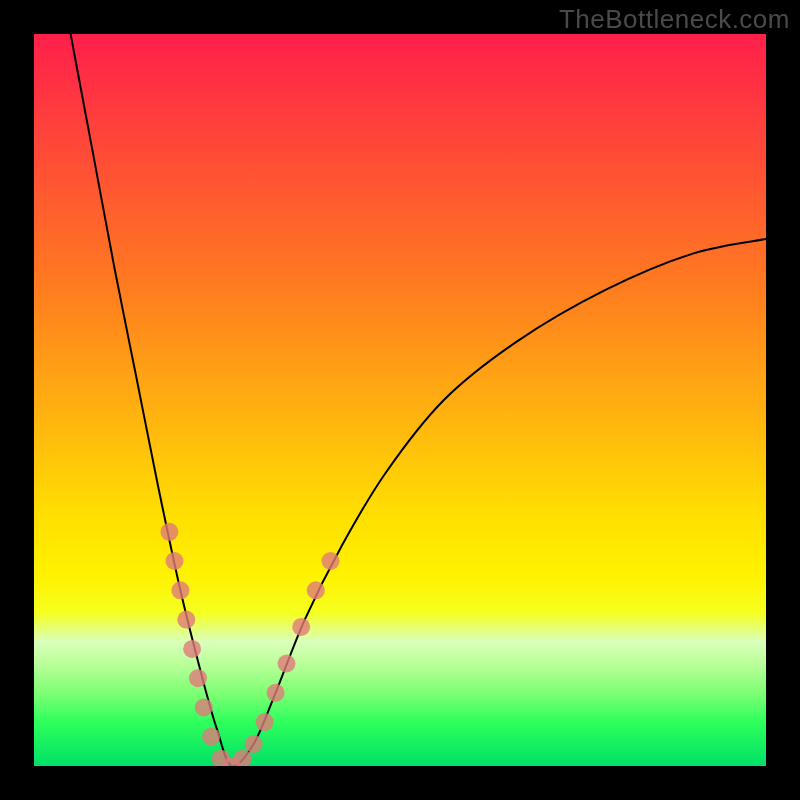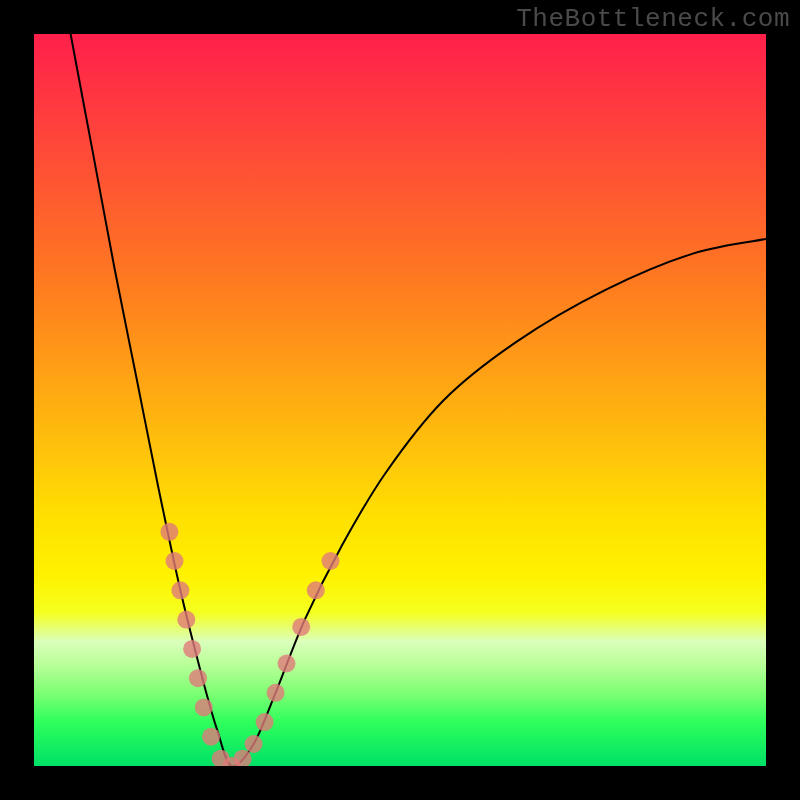--- a/index.html
+++ b/index.html
@@ -9,21 +9,20 @@
     height: 800px;
     background: #000;
     font-family: -apple-system, BlinkMacSystemFont, "Segoe UI", Arial, sans-serif;
     overflow: hidden;
   }
   .frame {
     position: relative;
     width: 800px;
     height: 800px;
     background: #000;
-    font-family: Liberation Mono, monospace;
   }
   .watermark {
     position: absolute;
     top: 4px;
     right: 10px;
     color: #4a4a4a;
     font-size: 26px;
     letter-spacing: 0.5px;
     font-weight: 400;
     z-index: 10;

